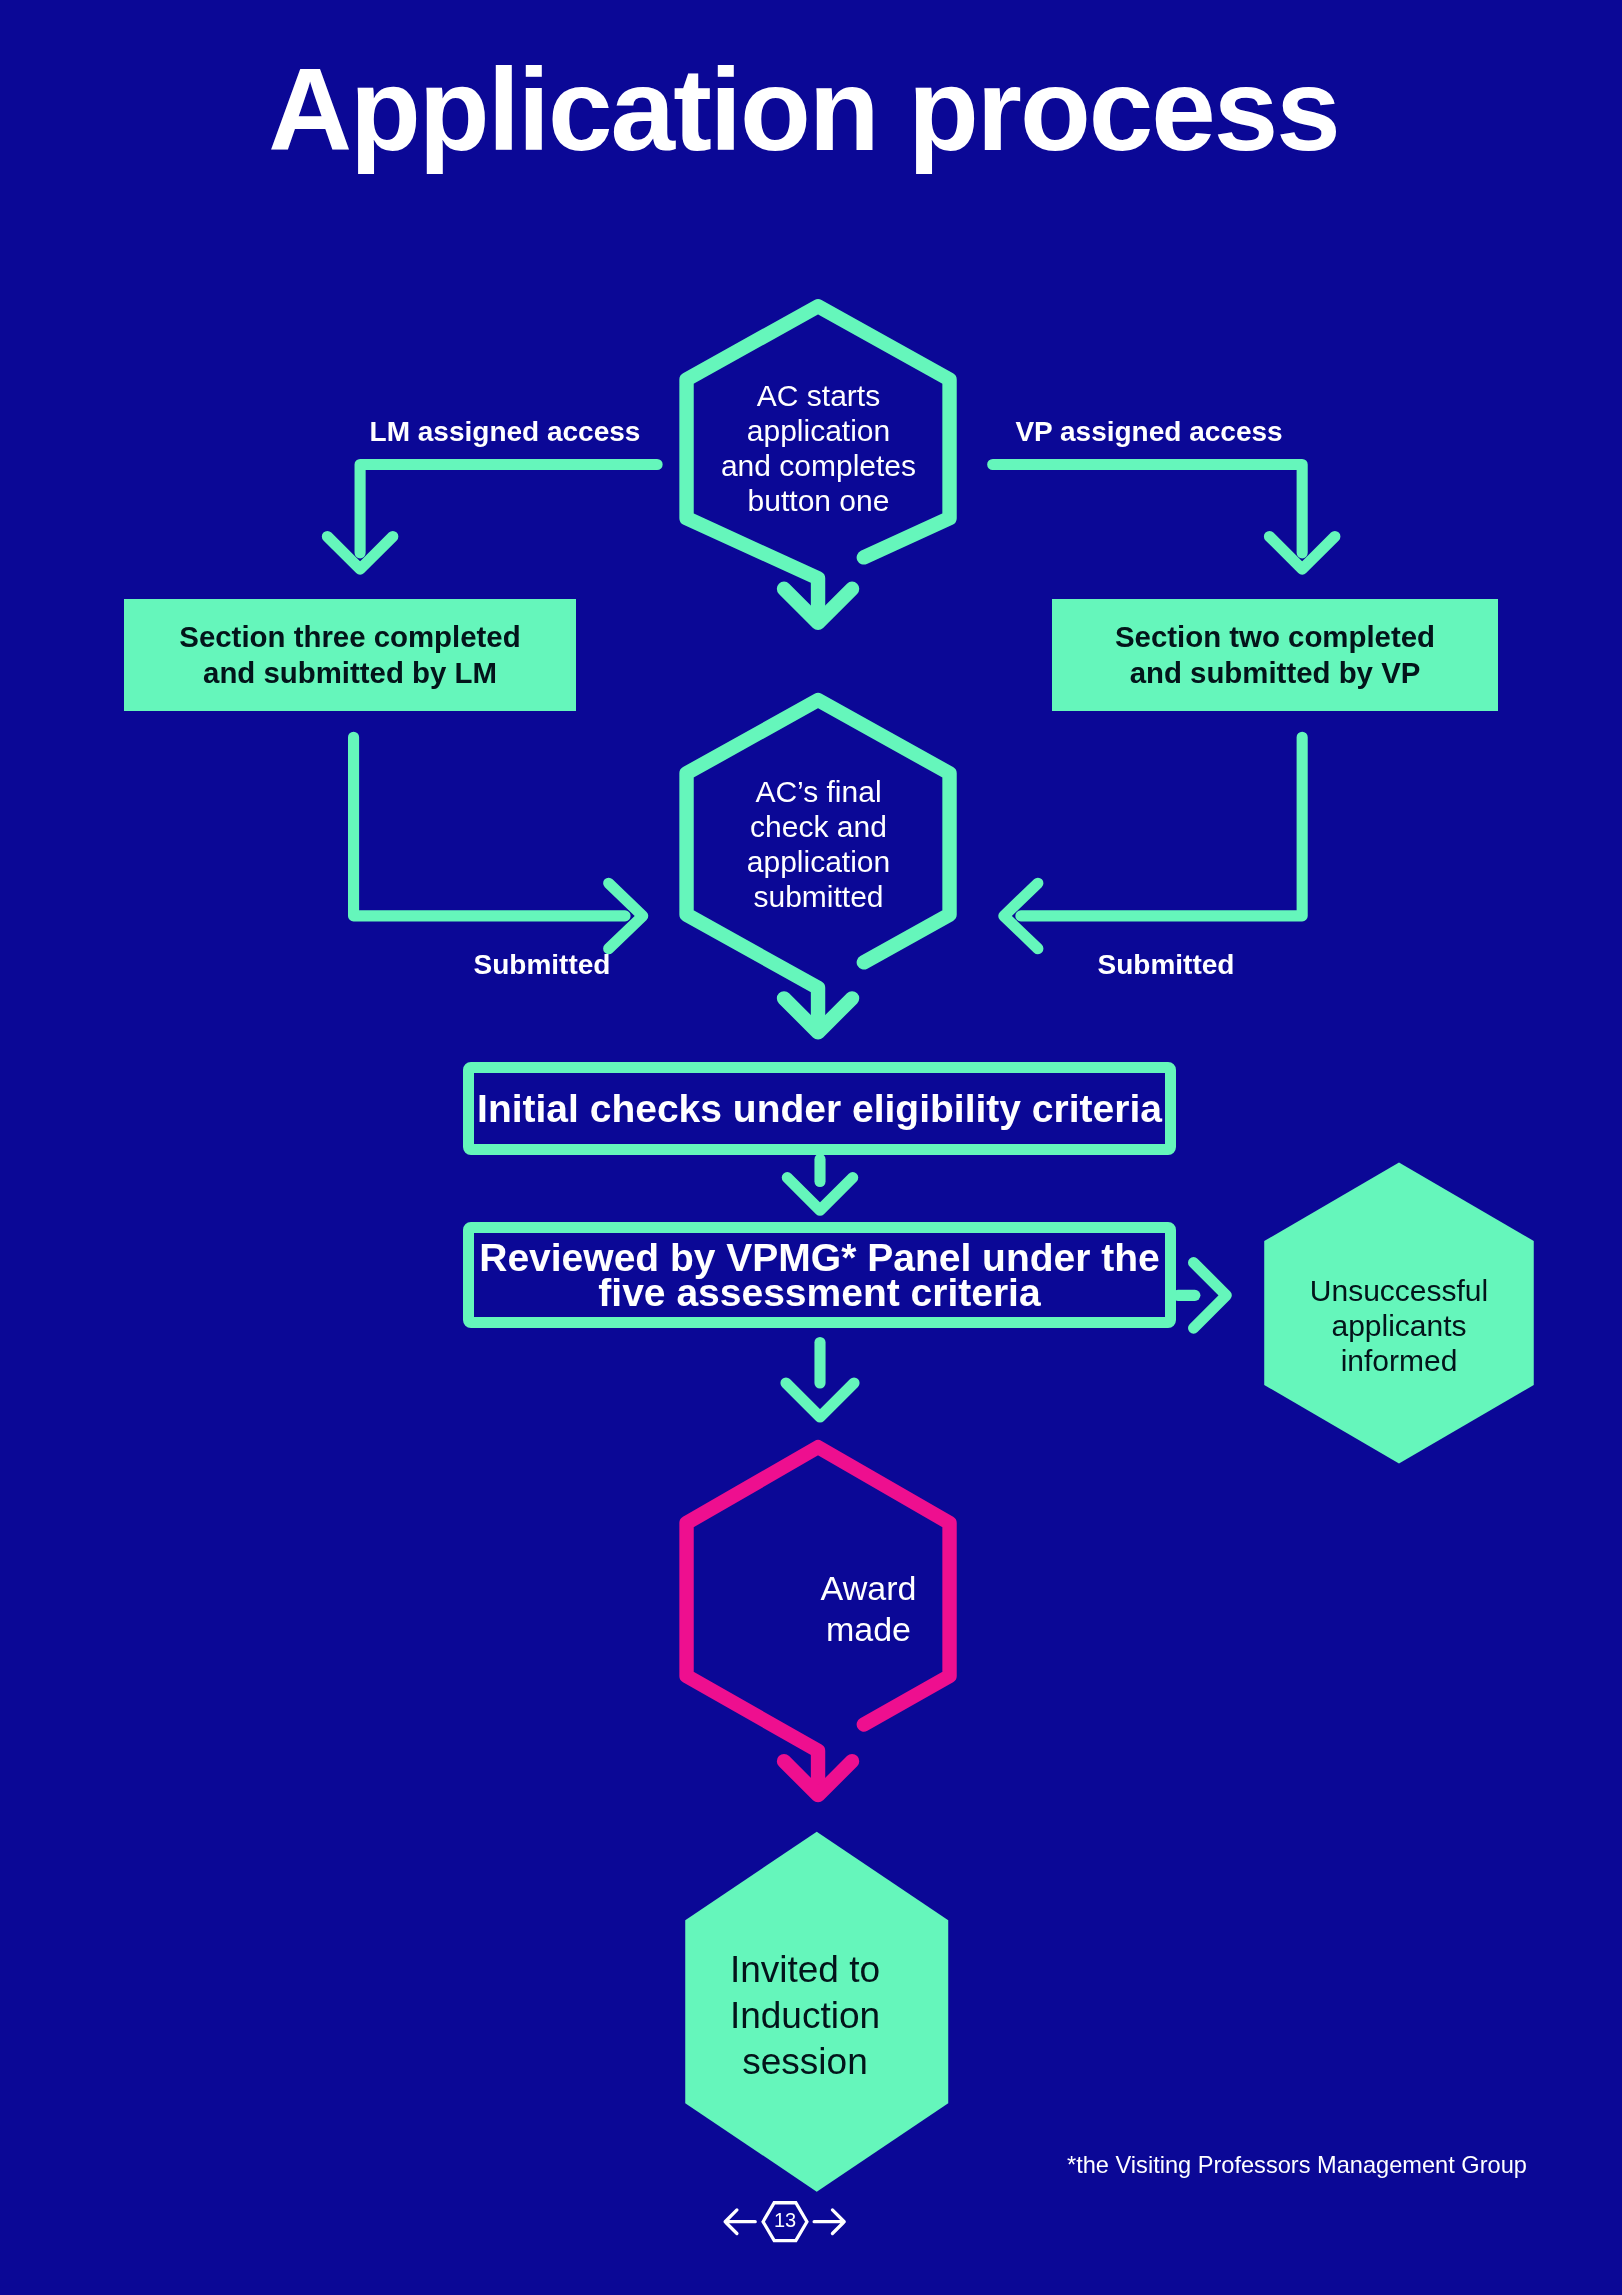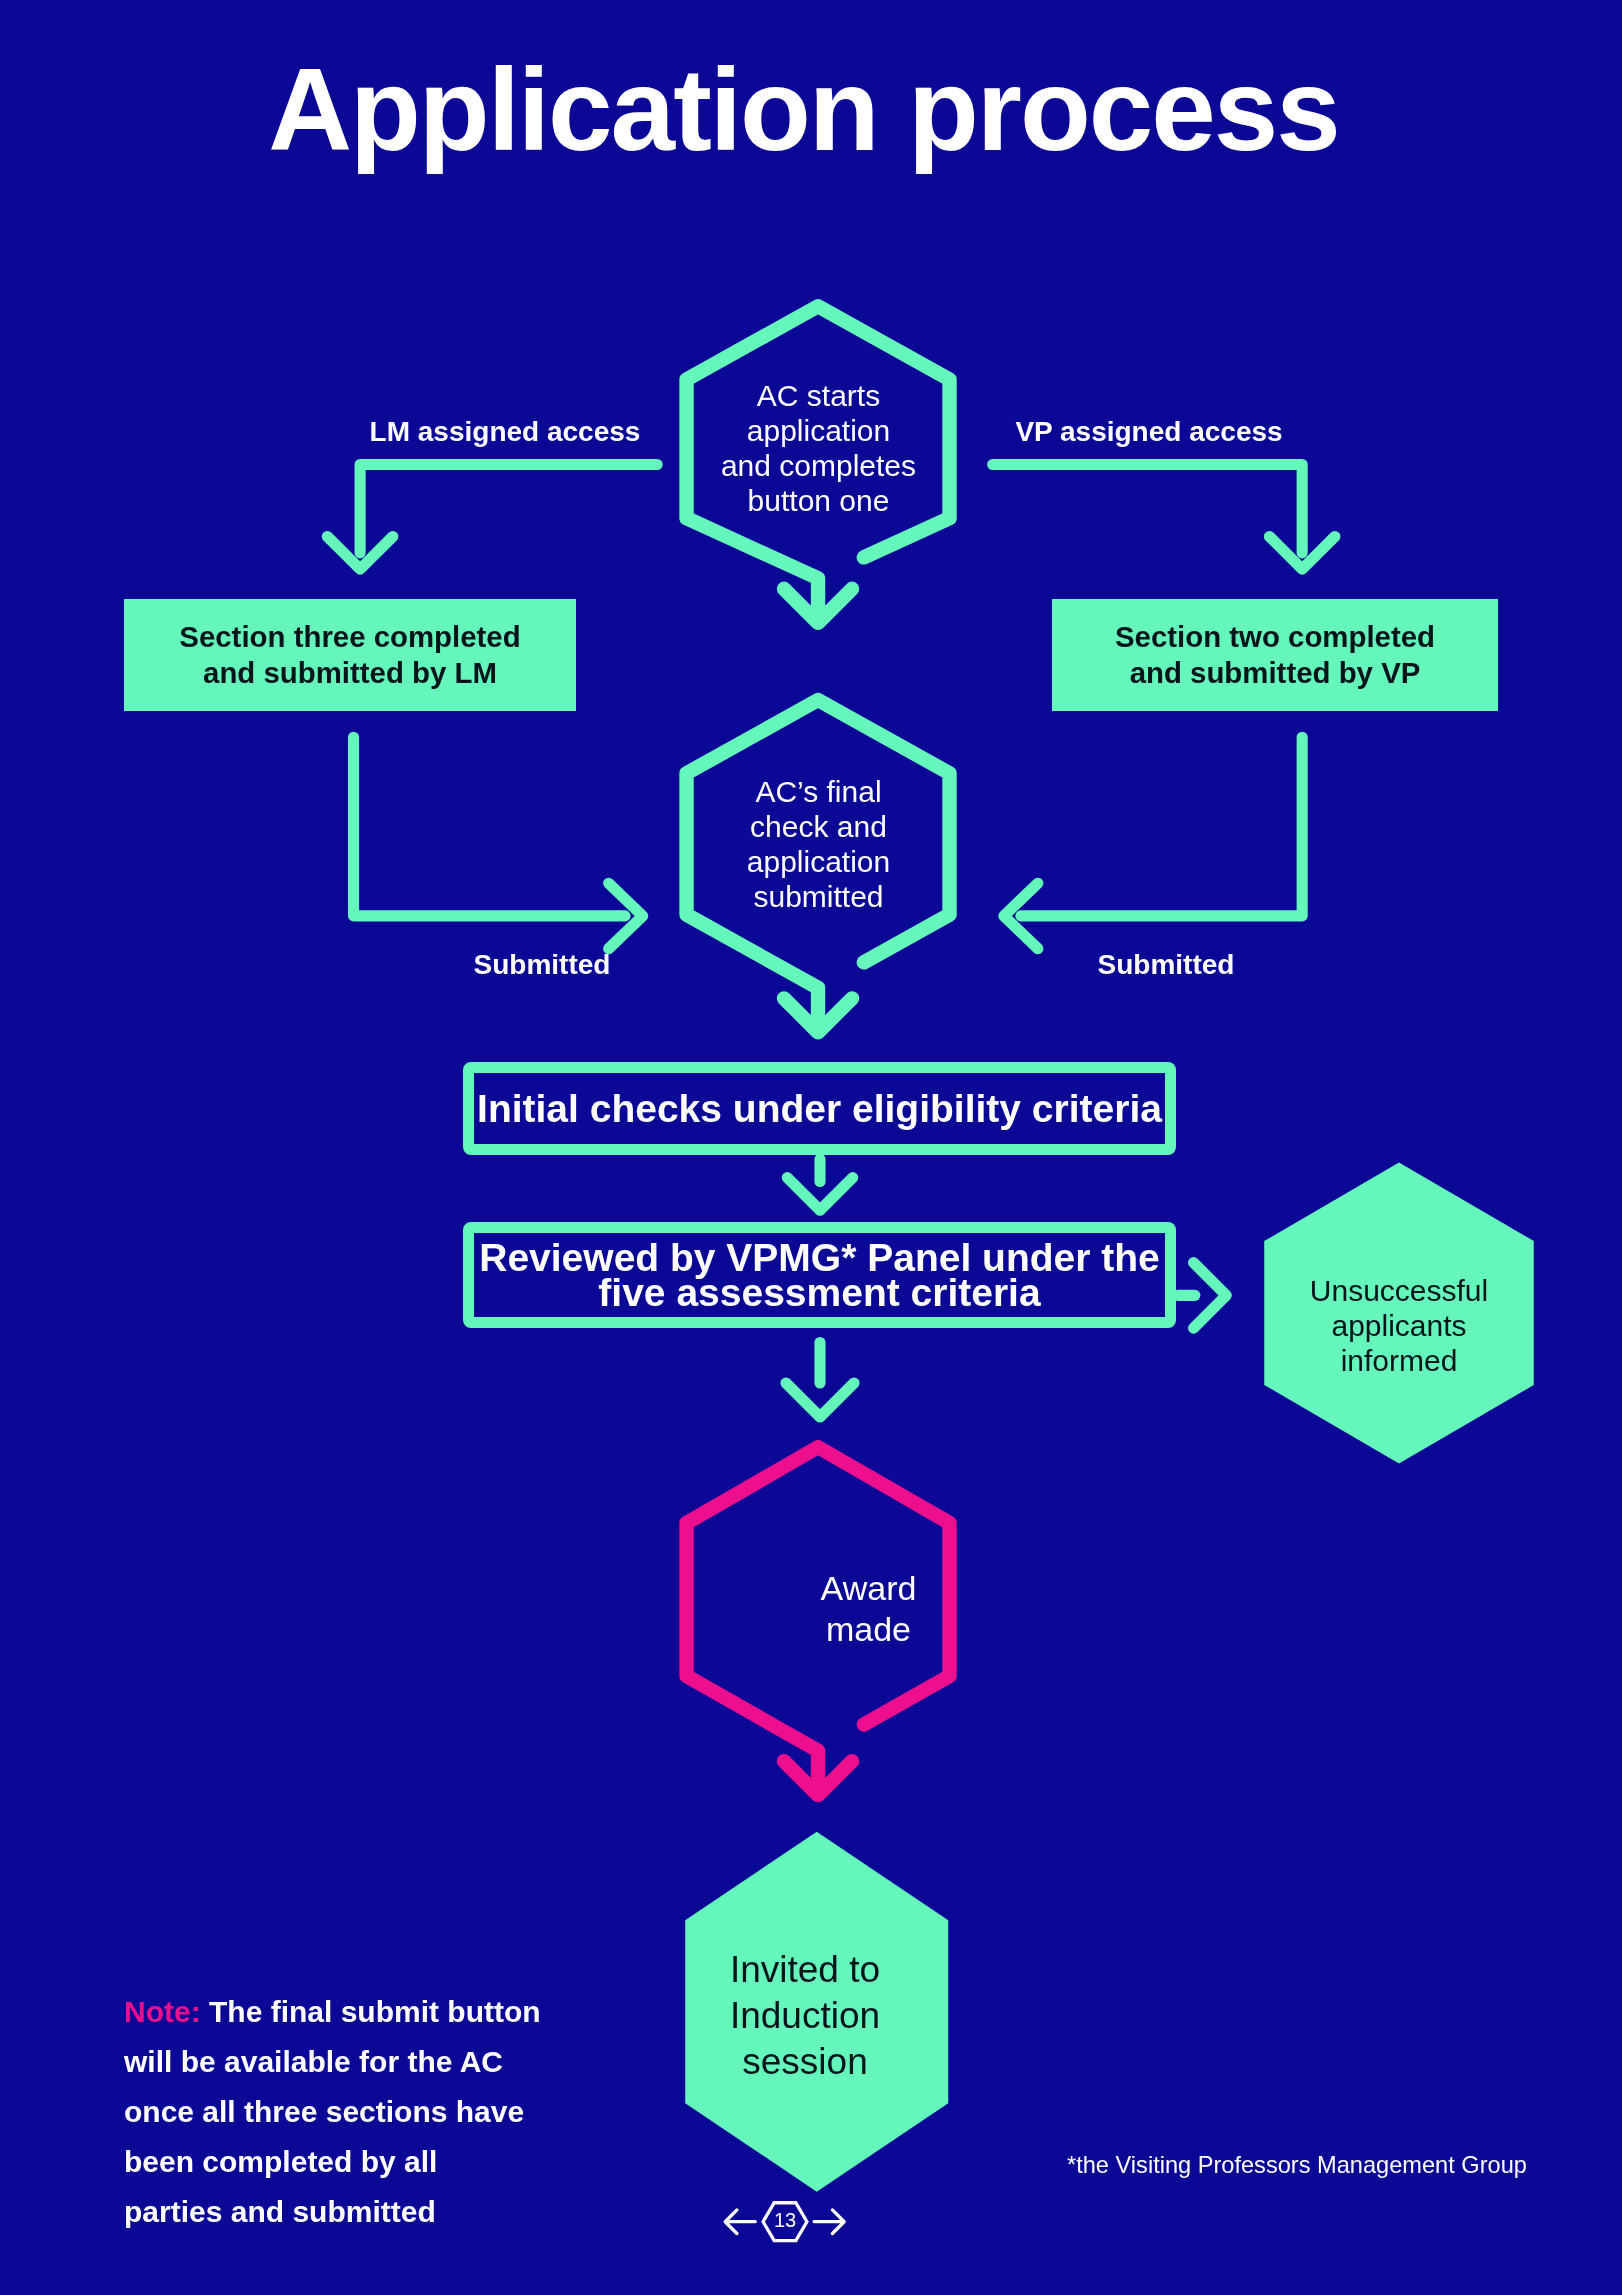--- a/index.html
+++ b/index.html
@@ -180,20 +180,19 @@
     <div>Award</div>
     <div>made</div>
   </div>
 
   <div class="abs hex-text size-56 dark" style="left:685px;top:1924px;width:240px;height:183px;">
     <div>Invited to</div>
     <div>Induction</div>
     <div>session</div>
   </div>
 
-  <p class="abs note"><span class="note-label">Note:</span> <span>The final submit button will be available for the AC once all three sections have been completed by all parties and submitted</span></p>
 
   <div class="abs footnote">*the Visiting Professors Management Group</div>
 
   <div class="abs page-num">13</div>
 
 </div>
 
 
 </body></html>

